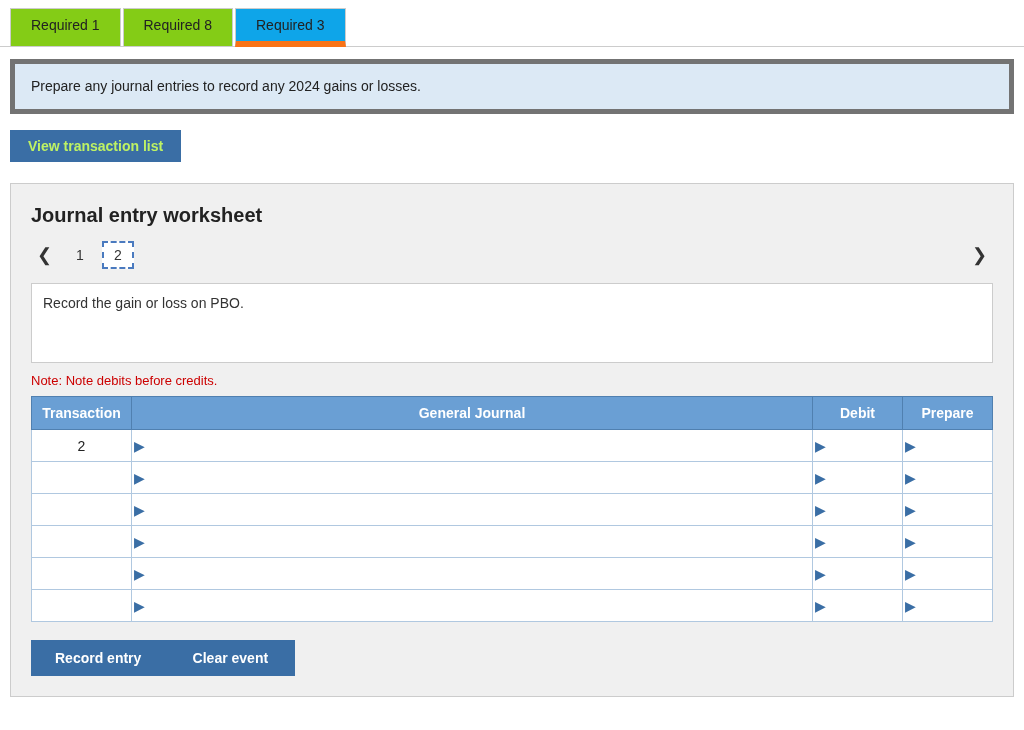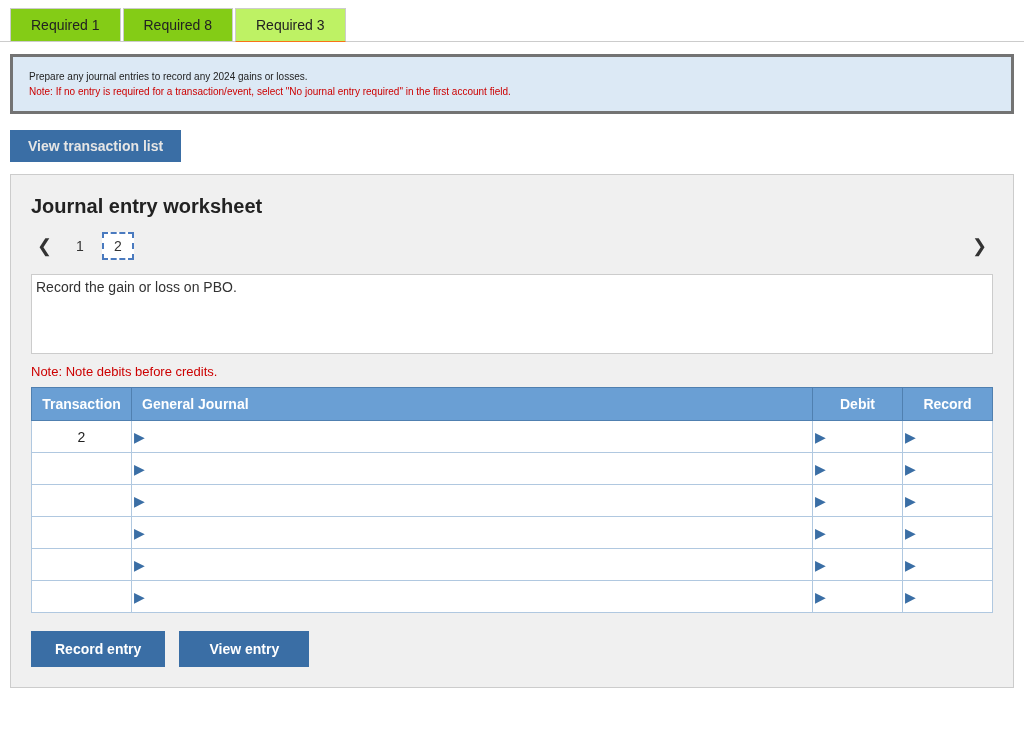--- a/index.html
+++ b/index.html
@@ -22,56 +22,56 @@
     .tab {
       padding: 8px 20px;
       border: 1px solid #ccc;
       border-bottom: none;
       cursor: pointer;
       background: #84cc16;
       margin-right: 2px;
       font-size: 14px;
     }
     .tab.active {
-      background: #bef264;
-      border-bottom: 1px solid #f97316;
+      background: #0ea5e9;
+      border-bottom: 6px solid #f97316;
       margin-bottom: -1px;
       font-weight: normal;
     }
 
     
     .info-banner {
       background: #dce9f5;
-      border: 3px solid #737373;
+      border: 5px solid #737373;
       padding: 12px 16px;
       margin: 12px 10px;
-      font-size: 10px;
+      font-size: 14px;
       line-height: 1.5;
     }
     .info-banner .note-red {
       color: #c00;
     }
 
     
     .view-transaction-btn {
       display: inline-block;
       background: #3a6ea5;
-      color: #e5e5e5;
+      color: #bef264;
       padding: 8px 18px;
       border: none;
       cursor: pointer;
       font-size: 14px;
       font-weight: bold;
       margin: 4px 10px 12px 10px;
     }
 
     
     .worksheet {
       border: 1px solid #ccc;
-      margin: 0 10px 20px 10px;
+      margin: 9px 10px 20px 10px;
       padding: 20px;
       background: #f0f0f0;
     }
 
     .worksheet-title {
       font-size: 20px;
       font-weight: bold;
       margin-bottom: 14px;
     }
 
@@ -114,21 +114,21 @@
       background: none;
       border: none;
       color: #333;
       padding: 2px 6px;
     }
 
     
     .description-box {
       background: #fff;
       border: 1px solid #ccc;
-      padding: 4px;
+      padding: 11px;
       margin-bottom: 10px;
       min-height: 80px;
       font-size: 14px;
       color: #333;
     }
 
     
     .note-debit {
       color: #c00;
       font-size: 13px;
@@ -149,21 +149,21 @@
       padding: 8px 10px;
       font-weight: bold;
       font-size: 14px;
       border: 1px solid #5080b0;
     }
     .journal-table th:first-child {
       text-align: center;
       width: 100px;
     }
     .journal-table th:nth-child(2) {
-      text-align: left;
+      text-align: center;
     }
     .journal-table th:nth-child(3),
     .journal-table th:nth-child(4) {
       width: 90px;
     }
 
     .journal-table tbody tr {
       border-bottom: 1px solid #ccc;
     }
     .journal-table tbody td {
@@ -203,21 +203,21 @@
     }
     .blue-arrow {
       color: #3a6ea5;
       font-size: 14px;
       margin-right: 2px;
     }
 
     
     .button-row {
       display: flex;
-      gap: 14px;
+      gap: 0;
       margin-top: 18px;
       align-items: center;
     }
     .btn-action {
       background: #3a6ea5;
       color: #fff;
       border: none;
       padding: 10px 24px;
       font-size: 14px;
       font-weight: bold;
@@ -236,21 +236,20 @@
 
 <div class="tabs">
   <div class="tab">Required 1</div>
   <div class="tab">Required 8</div>
   <div class="tab active">Required 3</div>
 </div>
 
 
 <div class="info-banner">
   <div>Prepare any journal entries to record any 2024 gains or losses.</div>
-  <div class="note-red">Note: If no entry is required for a transaction/event, select "No journal entry required" in the first account field.</div>
 </div>
 
 
 <button class="view-transaction-btn">View transaction list</button>
 
 
 <div class="worksheet">
   <div class="worksheet-title">Journal entry worksheet</div>
 
   <div class="nav-row">
@@ -267,21 +266,21 @@
   </div>
 
   <div class="note-debit">Note: Note debits before credits.</div>
 
   <table class="journal-table">
     <thead>
       <tr>
         <th>Transaction</th>
         <th>General Journal</th>
         <th>Debit</th>
-        <th>Record</th>
+        <th>Prepare</th>
       </tr>
     </thead>
     <tbody id="table-body">
     <tr>
           <td class="transaction-cell">2</td>
           <td class="input-cell">
             <div class="cell-with-arrow">
               <span class="blue-arrow">▶</span>
               <input type="text" style="">
             </div>
@@ -402,19 +401,19 @@
               <span class="blue-arrow">▶</span>
               <input type="text" style="">
             </div>
           </td>
         </tr>
       </tbody>
   </table>
 
   <div class="button-row">
     <button class="btn-action">Record entry</button>
-    <button class="btn-action">View entry</button>
+    <button class="btn-action">Clear event</button>
     <div class="btn-spacer"></div>
   </div>
 </div>
 
 
 
 
 </body></html>

